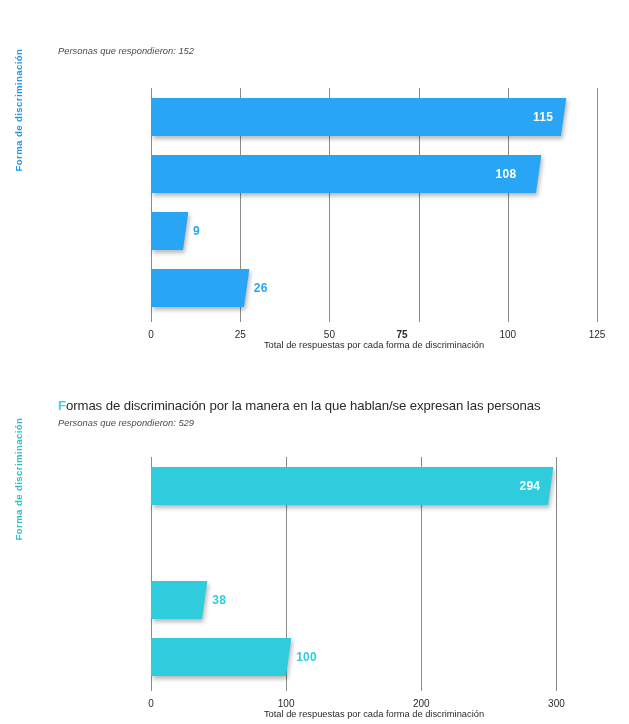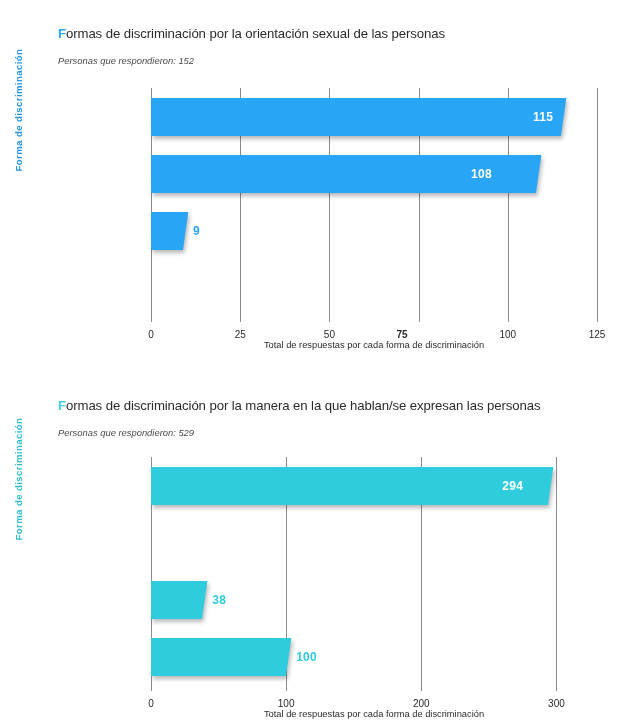--- a/index.html
+++ b/index.html
@@ -38,21 +38,20 @@
     font-weight: 700;
   }
   .chart-subtitle {
     position: absolute;
     left: 58px;
     top: 45px;
     font-size: 9.4px;
     font-style: italic;
     color: #4a4a4a;
     white-space: nowrap;
-    margin-top: 10px;
   }
 
   
   .plot {
     position: absolute;
     left: 151px;
     width: 446px;
   }
   #plot-1 { top: 88px; height: 228px; }
   #plot-2 { top: 85px; height: 228px; }
@@ -145,21 +144,20 @@
     color: #2b2b2b;
     white-space: nowrap;
   }
   #xtitle-1 { top: 340px; }
   #xtitle-2 { top: 337px; }
 </style>
 </head>
 <body>
 
 <div class="chart-block" id="chart-1">
-  <div class="chart-title"><span class="lead" style="color: rgb(41, 165, 245);">F</span><span>ormas de discriminación por la orientación sexual de las personas</span></div>
   <div class="chart-subtitle">Personas que respondieron: 152</div>
   <div class="y-axis-title" id="ytitle-1">Forma de discriminación</div>
   <div class="plot" id="plot-1">
       <div class="tick-mark" style="left: 0px;"></div>
       <div class="tick-label" style="left: 0px;">0</div>
       <div class="gridline" style="left: 89.2px;"></div>
       <div class="tick-mark" style="left: 89.2px;"></div>
       <div class="tick-label" style="left: 89.2px;">25</div>
       <div class="gridline" style="left: 178.4px;"></div>
       <div class="tick-mark" style="left: 178.4px;"></div>
@@ -175,26 +173,31 @@
       <div class="tick-label" style="left: 446px;">125</div>
       <div class="axis-line"></div>
       <div class="row" style="top: 9.5px; height: 38px;">
         <div class="bar" style="width: 410.32px; background: rgb(41, 165, 245);"></div>
         <div class="bar-cap" style="background: rgb(41, 165, 245);"></div>
         <div class="bar-value inside" style="left: 364.32px; width: 38px; text-align: right;">115</div>
       </div>
       <div class="row" style="top: 66.5px; height: 38px;">
         <div class="bar" style="width: 385.344px; background: rgb(41, 165, 245);"></div>
         <div class="bar-cap" style="background: rgb(41, 165, 245);"></div>
-        <div class="bar-value inside" style="left: 320px; width: 38px; text-align: left;">108</div>
+        <div class="bar-value inside" style="left: 336px; width: 38px; text-align: center;">108</div>
       </div>
       <div class="row" style="top: 123.5px; height: 38px;">
         <div class="bar" style="width: 32.112px; background: rgb(41, 165, 245);"></div>
         <div class="bar-cap" style="background: rgb(41, 165, 245);"></div>
         <div class="bar-value" style="left: 42.112px; color: rgb(41, 165, 245);">9</div>
+      </div>
+      <div class="row" style="top: 180.5px; height: 38px;">
+        <div class="bar" style="width: 92.768px; background: rgb(41, 165, 245);"></div>
+        <div class="bar-cap" style="background: rgb(41, 165, 245);"></div>
+        <div class="bar-value" style="left: 102.768px; color: rgb(41, 165, 245);">26</div>
       </div>
     </div>
   <div class="x-axis-title" id="xtitle-1">Total de respuestas por cada forma de discriminación</div>
 </div>
 
 <div class="chart-block" id="chart-2">
   <div class="chart-title"><span class="lead" style="color: rgb(67, 211, 224);">F</span><span>ormas de discriminación por la manera en la que hablan/se expresan las personas</span></div>
   <div class="chart-subtitle">Personas que respondieron: 529</div>
   <div class="y-axis-title" id="ytitle-2">Forma de discriminación</div>
   <div class="plot" id="plot-2">
@@ -206,21 +209,21 @@
       <div class="gridline" style="left: 270.303px;"></div>
       <div class="tick-mark" style="left: 270.303px;"></div>
       <div class="tick-label" style="left: 270.303px;">200</div>
       <div class="gridline" style="left: 405.455px;"></div>
       <div class="tick-mark" style="left: 405.455px;"></div>
       <div class="tick-label" style="left: 405.455px;">300</div>
       <div class="axis-line"></div>
       <div class="row" style="top: 9.5px; height: 38px;">
         <div class="bar" style="width: 397.345px; background: rgb(46, 204, 221);"></div>
         <div class="bar-cap" style="background: rgb(46, 204, 221);"></div>
-        <div class="bar-value inside" style="left: 351.345px; width: 38px; ">294</div>
+        <div class="bar-value inside" style="left: 351.345px; width: 38px; text-align: right;">294</div>
       </div>
       <div class="row" style="top: 123.5px; height: 38px;">
         <div class="bar" style="width: 51.3576px; background: rgb(46, 204, 221);"></div>
         <div class="bar-cap" style="background: rgb(46, 204, 221);"></div>
         <div class="bar-value" style="left: 61.3576px; color: rgb(46, 204, 221);">38</div>
       </div>
       <div class="row" style="top: 180.5px; height: 38px;">
         <div class="bar" style="width: 135.152px; background: rgb(46, 204, 221);"></div>
         <div class="bar-cap" style="background: rgb(46, 204, 221);"></div>
         <div class="bar-value" style="left: 145.152px; color: rgb(46, 204, 221);">100</div>

